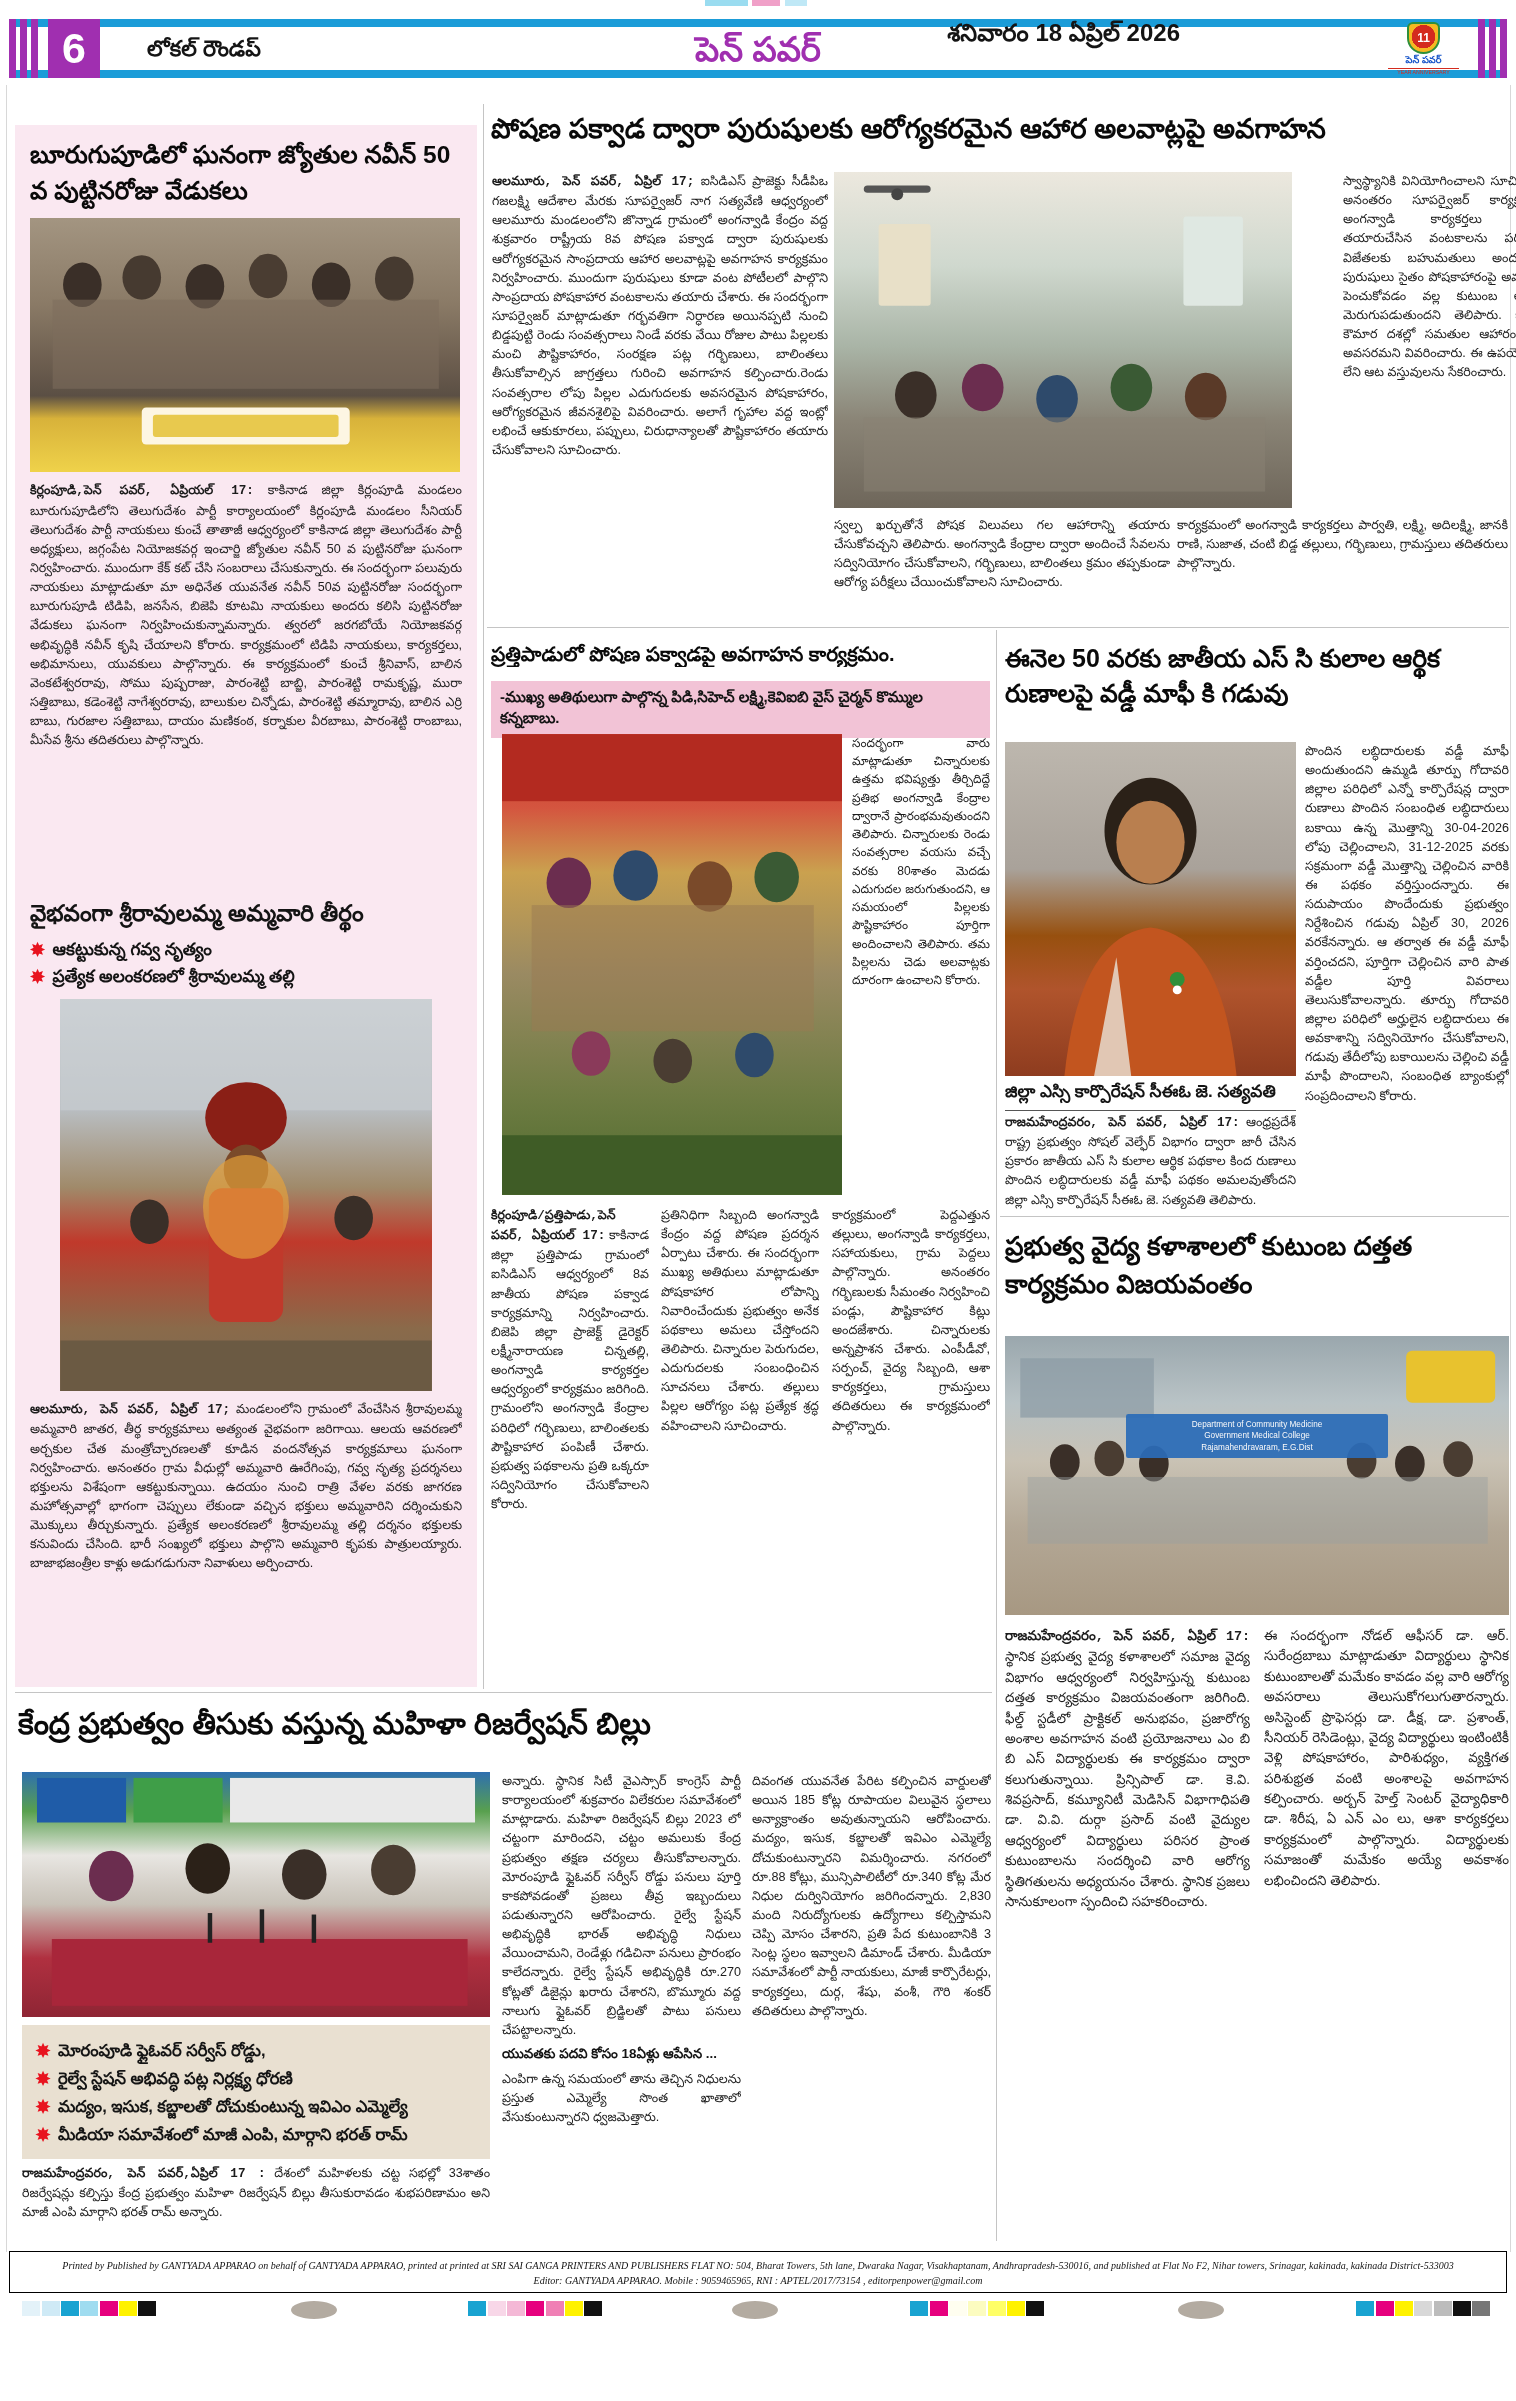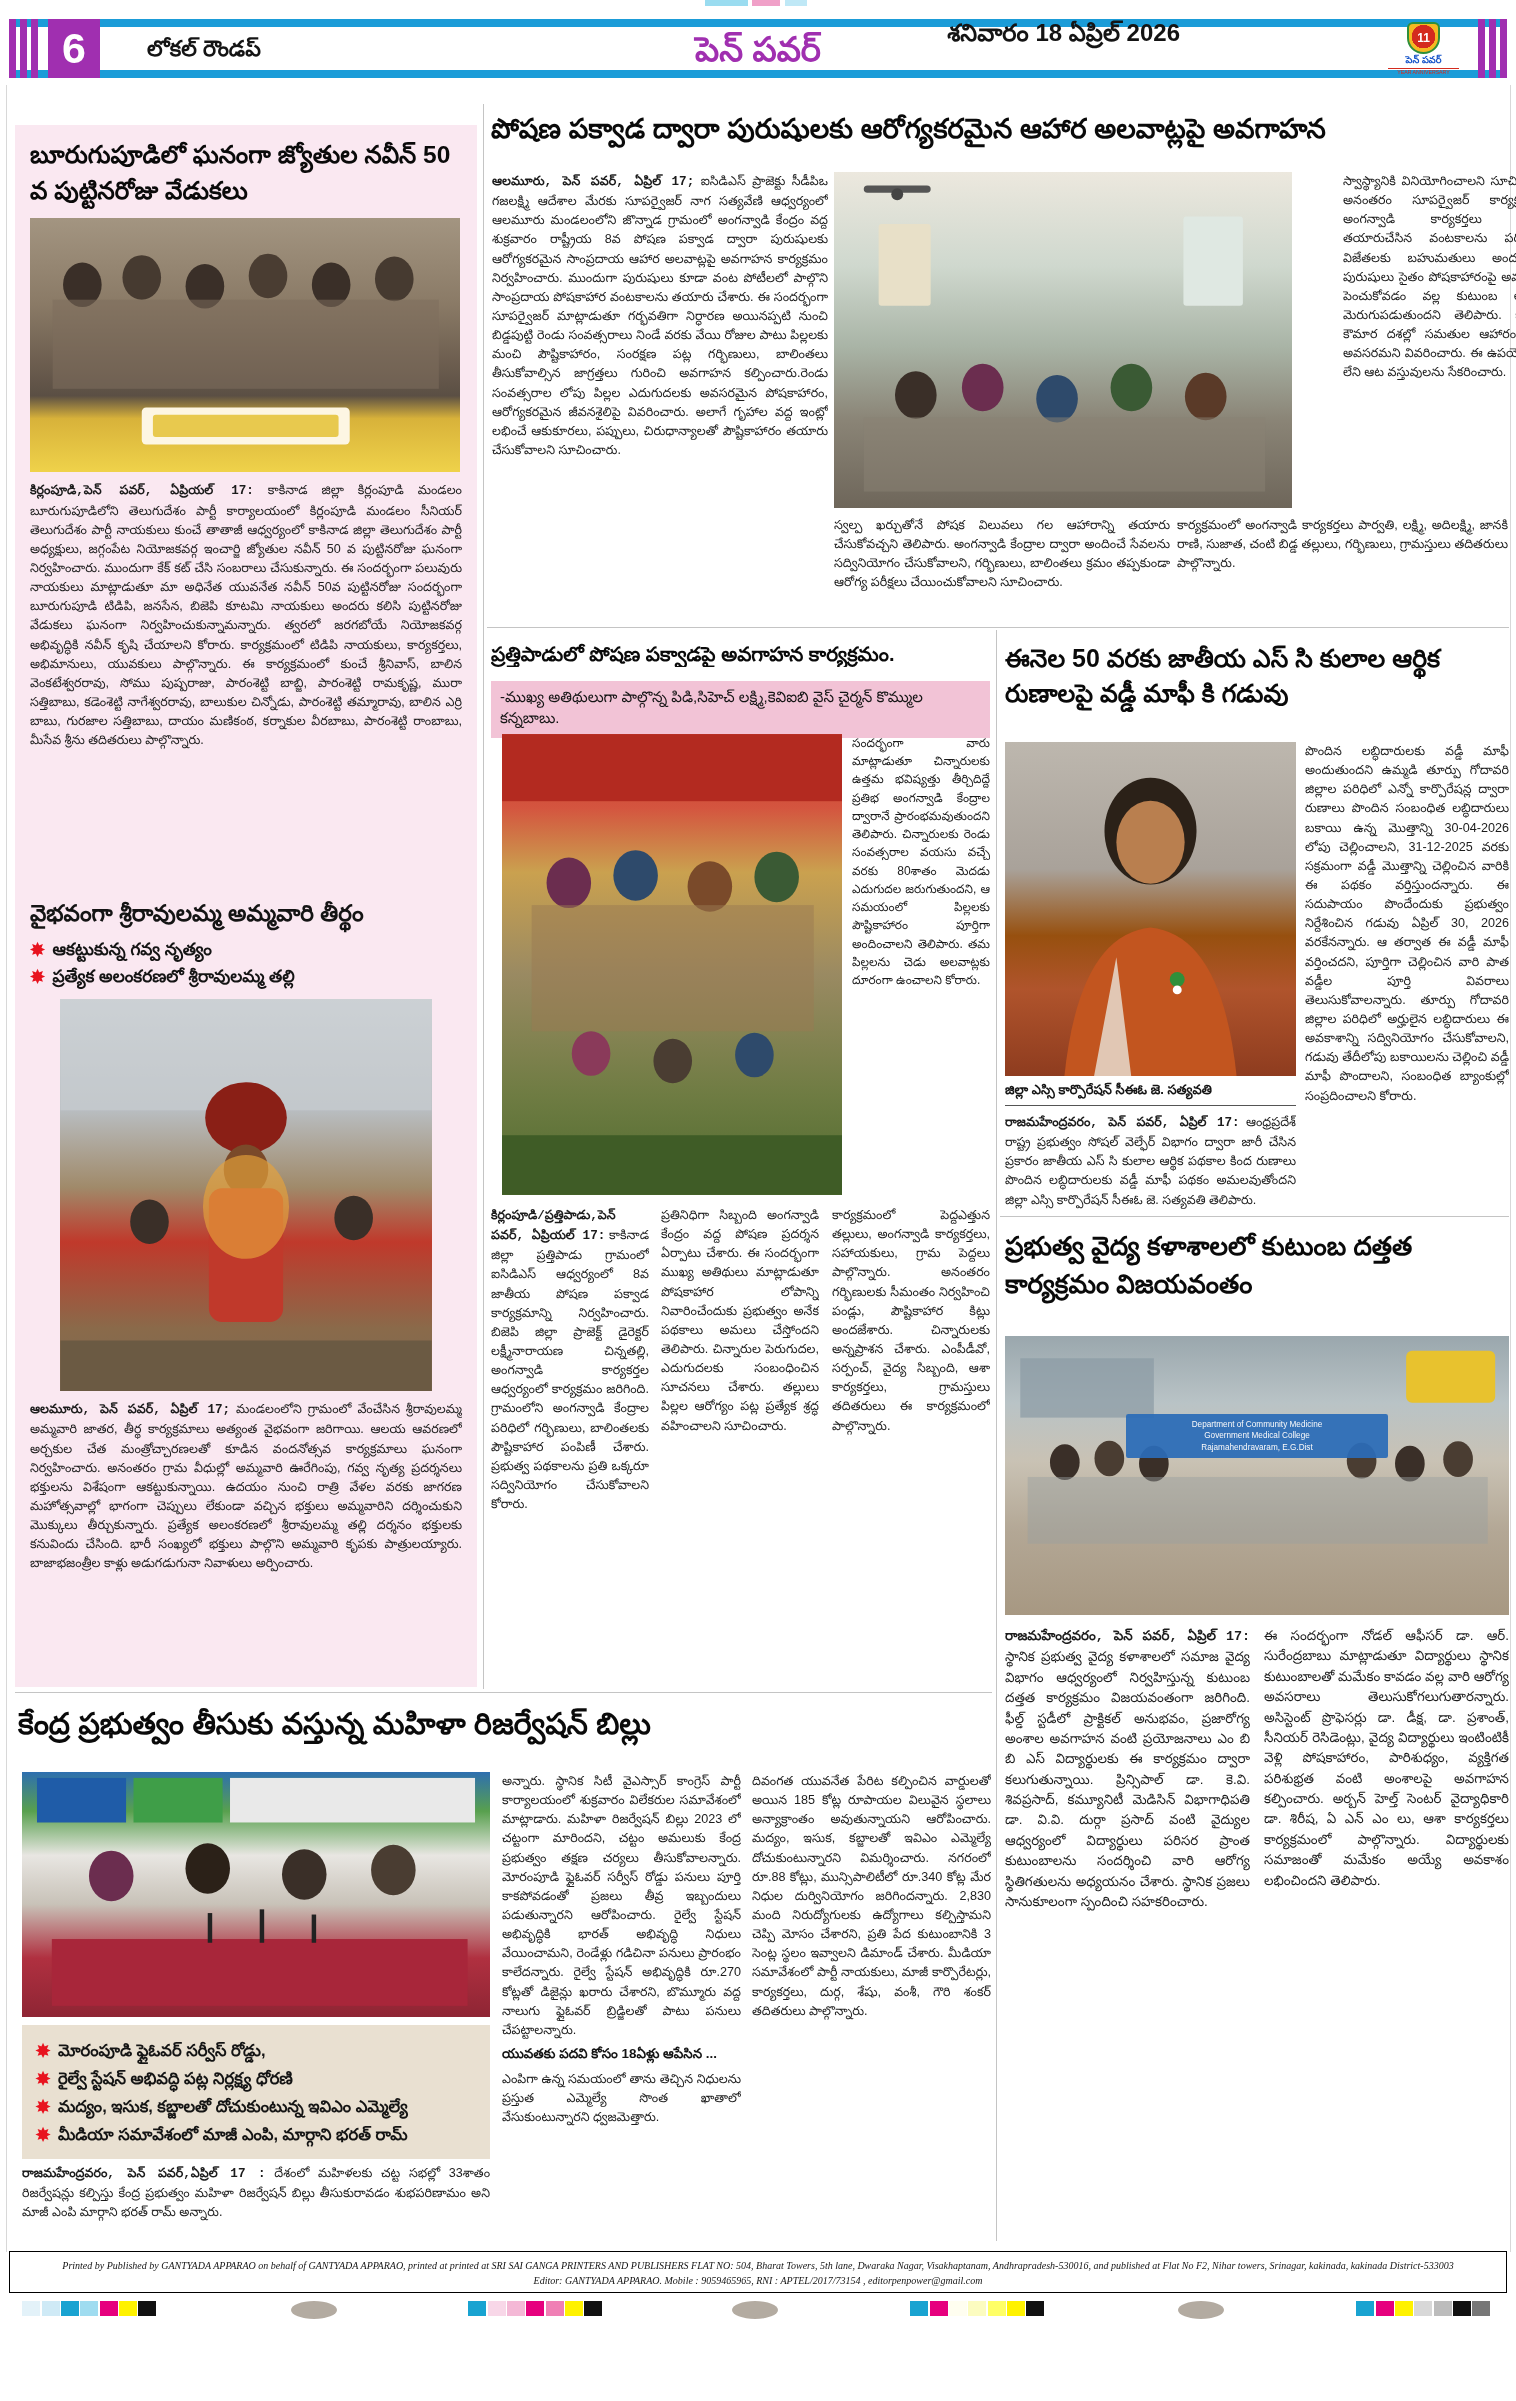--- a/index.html
+++ b/index.html
@@ -56,31 +56,31 @@
   .a2-head{position:absolute;left:491px;top:111px;width:1018px;font-size:27.5px;}
   .a2-col1{position:absolute;left:492px;top:172px;width:336px;height:447px;}
   .p2{position:absolute;left:834px;top:172px;width:458px;height:336px;background:linear-gradient(180deg,#ece8de 0%,#cfd8ce 28%,#a9b4a6 52%,#8a8476 74%,#6e665a 100%);}
   .a2-colr{position:absolute;left:1299px;top:172px;width:210px;height:336px;margin-left:44px;}
   .a2-u1{position:absolute;left:834px;top:516px;width:336px;height:106px;}
   .a2-u2{position:absolute;left:1177px;top:516px;width:331px;height:106px;}
 
   
   .a3-head{position:absolute;left:491px;top:641px;width:499px;font-size:20px;white-space:nowrap;overflow:hidden;}
   .a3-sub{position:absolute;left:491px;top:681px;width:499px;background:var(--pinkbar);font-size:15px;
-          font-weight:400;padding:7.4px 9px;}
+          font-weight:700;padding:7.4px 9px;}
   .p3{position:absolute;left:502px;top:734px;width:340px;height:461px;background:linear-gradient(180deg,#c23a2e 0%,#d4553f 16%,#caa14f 30%,#9a8a62 52%,#6f7c43 78%,#4f6b2e 100%);}
   .a3-side{position:absolute;left:852px;top:734px;width:138px;height:461px;font-size:12px;}
   .a3-c1{position:absolute;left:491px;top:1206px;width:158px;height:480px;}
   .a3-c2{position:absolute;left:661px;top:1206px;width:158px;height:480px;}
   .a3-c3{position:absolute;left:832px;top:1206px;width:158px;height:480px;}
 
   
   .a4-head{position:absolute;left:1005px;top:641px;width:504px;font-size:25px;line-height:1.4;}
   .p4{position:absolute;left:1005px;top:742px;width:291px;height:334px;background:linear-gradient(180deg,#bdb7ae 0%,#a9a29a 38%,#97500f 58%,#b0542c 74%,#8e3c1f 100%);}
-  .a4-caption{position:absolute;left:1005px;top:1082px;width:291px;font-size:13px;font-weight:700;
+  .a4-caption{position:absolute;left:1005px;top:1082px;width:291px;font-size:17px;font-weight:700;
               border-bottom:1.5px solid #555;padding-bottom:4.5px;}
   .a4-c1{position:absolute;left:1005px;top:1113px;width:291px;height:98px;}
   .a4-colr{position:absolute;left:1305px;top:742px;width:204px;height:470px;}
 
   
   .a5-head{position:absolute;left:1005px;top:1228px;width:504px;font-size:26px;line-height:1.45;}
   .p5{position:absolute;left:1005px;top:1336px;width:504px;height:279px;background:linear-gradient(180deg,#9aa7ad 0%,#b9c3c6 24%,#c9c2b4 45%,#b3a795 70%,#a79882 100%);}
   .banner{position:absolute;left:24%;top:28%;width:52%;background:#2b6cb8;color:#fff;text-align:center;
           padding:4.5px 3px;border-radius:2.2px;font-size:8.2px;line-height:1.4;opacity:.93;}
   .a5-c1{position:absolute;left:1005px;top:1626px;width:245px;height:611px;font-size:13.4px;}

